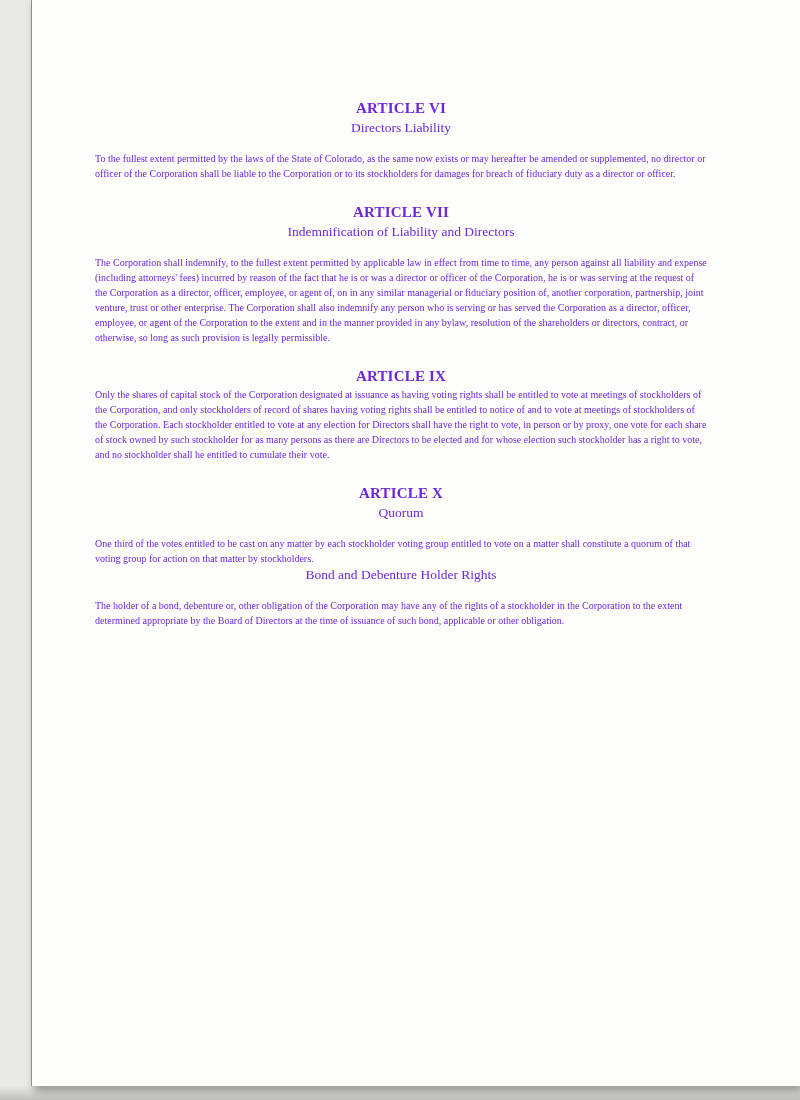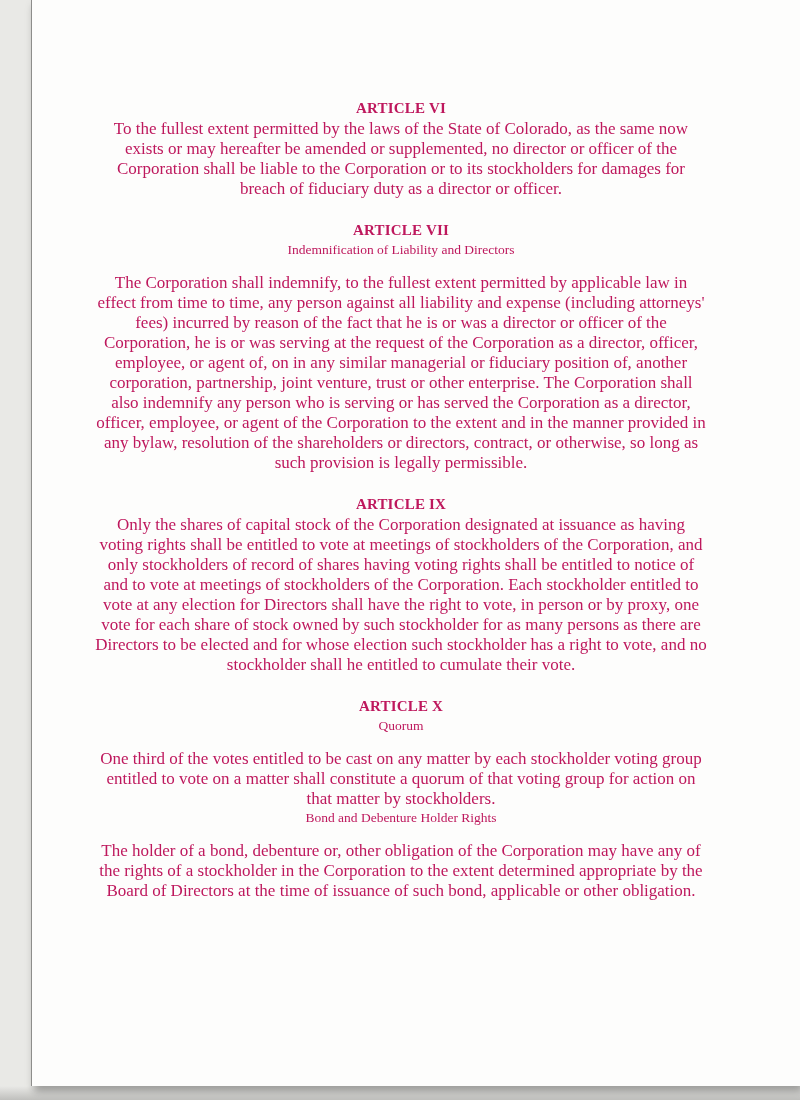--- a/index.html
+++ b/index.html
@@ -32,54 +32,55 @@
     width: 800px;
     height: 14px;
     background: linear-gradient(to bottom, rgba(0,0,0,0.0), rgba(0,0,0,0.18));
     pointer-events: none;
   }
   .content {
     position: absolute;
     left: 63px;
     top: 97px;
     width: 612px;
-    color: #be185d;
+    color: #6d28d9;
   }
   .article-title {
     font-size: 15px;
     line-height: 22px;
     font-weight: bold;
     text-align: center;
     margin: 20px 0 0 0;
     letter-spacing: 0.2px;
   }
   .article:first-child .article-title {
     margin-top: 0;
   }
   .article-subtitle {
     font-size: 13.5px;
     line-height: 18px;
     text-align: center;
     margin: 0 0 14px 0;
   }
   .article-body {
-    font-size: 17px;
-    line-height: 20px;
+    font-size: 10px;
+    line-height: 15px;
     margin: 0;
-    text-align: center;
+    text-align: left;
   }
 </style>
 </head>
 <body>
 
 <div class="page">
   <div class="content">
 
     <section class="article">
       <h2 class="article-title">ARTICLE VI</h2>
+      <div class="article-subtitle">Directors Liability</div>
       <p class="article-body">To the fullest extent permitted by the laws of the State of Colorado, as the same now exists or may hereafter be amended or supplemented, no director or officer of the Corporation shall be liable to the Corporation or to its stockholders for damages for breach of fiduciary duty as a director or officer.</p>
     </section>
 
     <section class="article">
       <h2 class="article-title">ARTICLE VII</h2>
       <div class="article-subtitle">Indemnification of Liability and Directors</div>
       <p class="article-body">The Corporation shall indemnify, to the fullest extent permitted by applicable law in effect from time to time, any person against all liability and expense (including attorneys' fees) incurred by reason of the fact that he is or was a director or officer of the Corporation, he is or was serving at the request of the Corporation as a director, officer, employee, or agent of, on in any similar managerial or fiduciary position of, another corporation, partnership, joint venture, trust or other enterprise. The Corporation shall also indemnify any person who is serving or has served the Corporation as a director, officer, employee, or agent of the Corporation to the extent and in the manner provided in any bylaw, resolution of the shareholders or directors, contract, or otherwise, so long as such provision is legally permissible.</p>
     </section>
 
 

